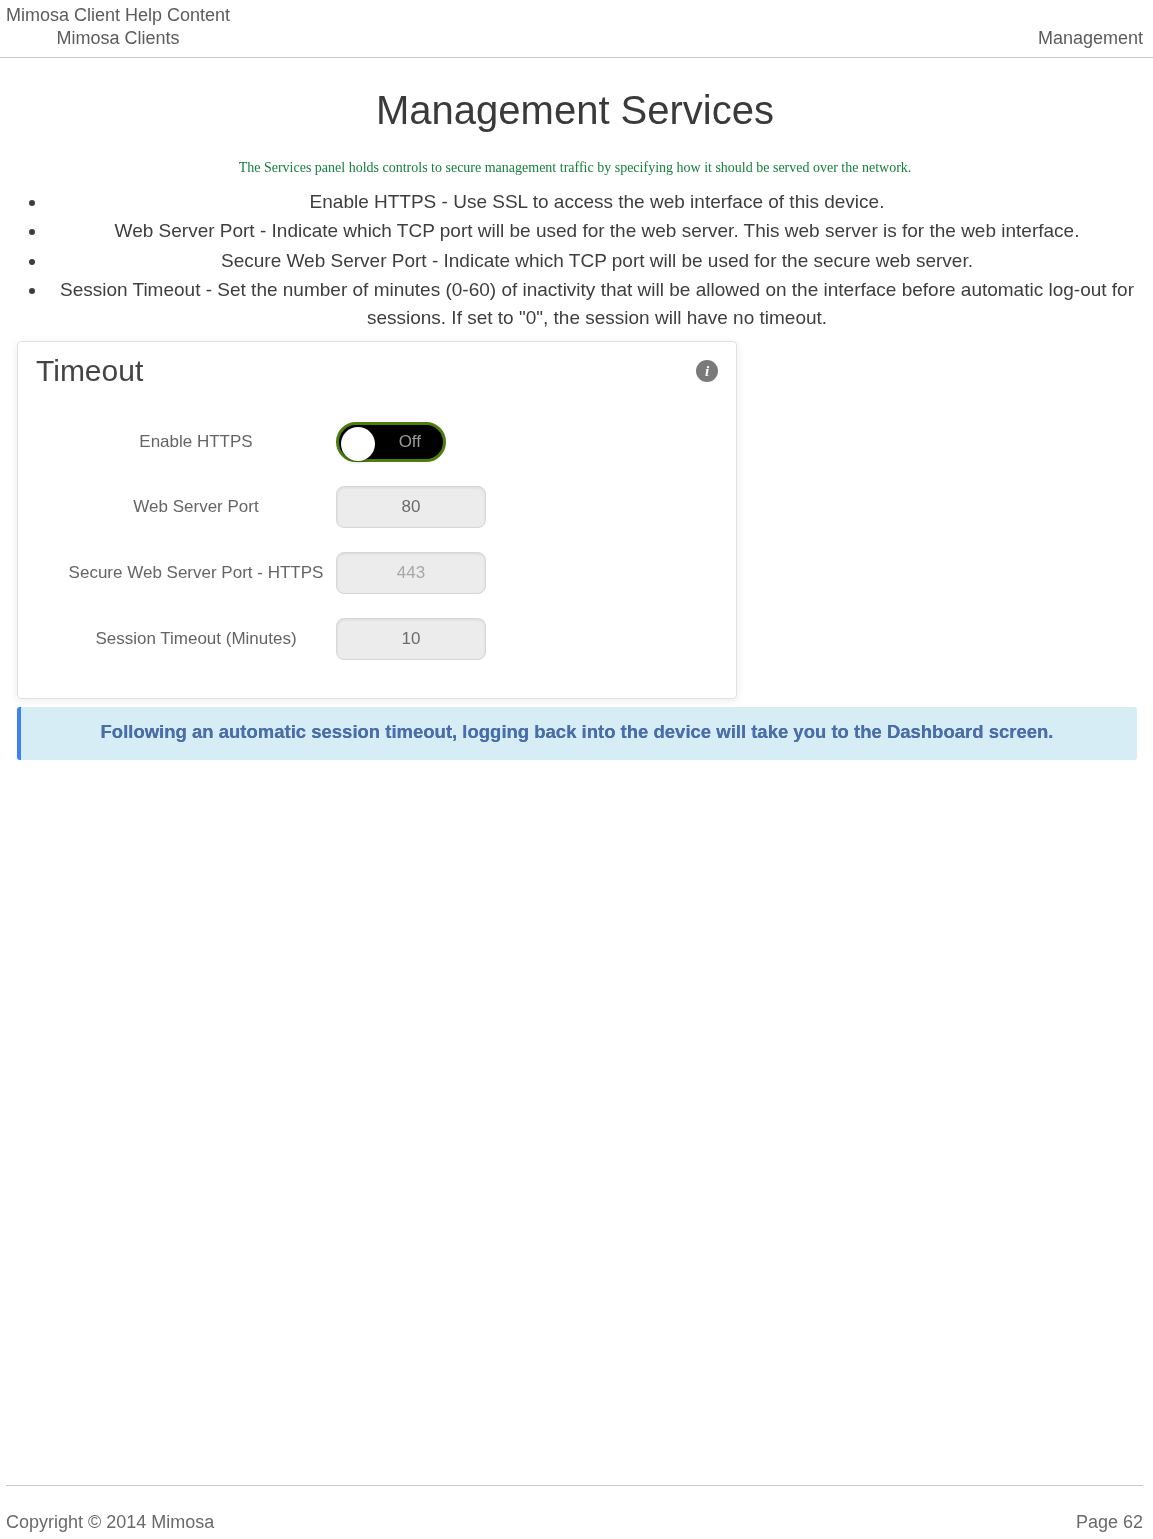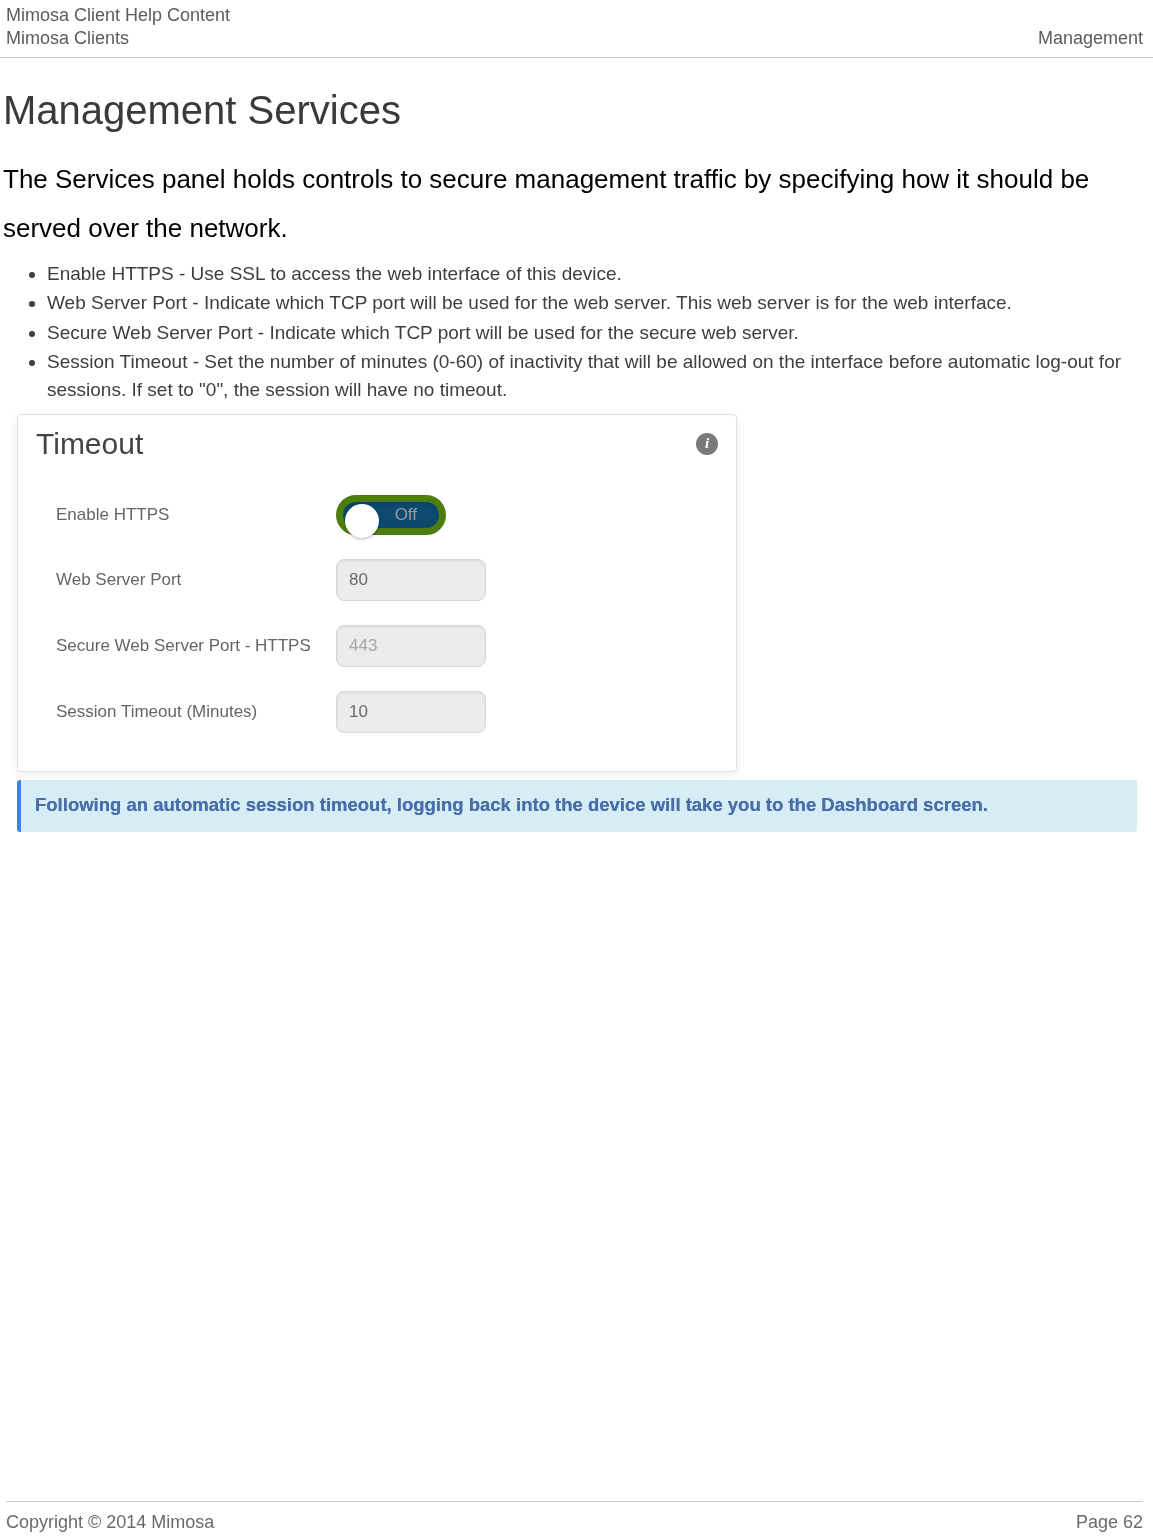--- a/index.html
+++ b/index.html
@@ -1,15 +1,15 @@
 <!DOCTYPE html>
 <html><head>
 <meta charset="utf-8">
 <style>
-  * { box-sizing: border-box; margin: 0; padding: 0; }
+  * { box-sizing: border-box; margin: 0; padding: 0; text-align: center; }
   body {
     font-family: "Segoe UI", "Trebuchet MS", Verdana, sans-serif;
     background: #ffffff;
     width: 1153px;
     height: 1539px;
     position: relative;
     color: #333;
   }
   .page-header {
     padding: 4px 10px 8px 6px;
@@ -22,24 +22,25 @@
   }
   .header-left { display: flex; flex-direction: column; line-height: 1.25; }
   .content { padding: 30px 6px 16px 3px; }
   h1 {
     font-size: 40px;
     font-weight: 400;
     color: #3a3a3a;
     margin-bottom: 22px;
   }
   .intro {
-    font-size: 26px;
-    color: #000000;
+    font-size: 14px;
+    color: #15803d;
     line-height: 1.9;
     margin-bottom: 6px;
+    font-family: Liberation Serif, serif;
   }
   ul.feature-list {
     list-style: disc;
     padding-left: 44px;
     font-size: 19px;
     color: #3e3e3e;
     line-height: 1.45;
   }
   ul.feature-list li { margin-bottom: 2px; }
 
@@ -82,22 +83,22 @@
   }
   .row-label {
     width: 280px;
     flex: 0 0 280px;
     color: #656565;
     font-size: 17px;
   }
   .toggle {
     position: relative;
     width: 110px; height: 40px;
-    background: #0c4a6e;
-    border: 7px solid #4d7c0f;
+    background: #000000;
+    border: 3px solid #4d7c0f;
     border-radius: 22px;
     box-shadow: inset 0 2px 5px rgba(0,0,0,0.12);
     display: flex; align-items: center; justify-content: flex-end;
     padding-right: 22px;
     color: #9a9a9a;
     font-size: 17px;
   }
   .toggle-knob {
     position: absolute;
     left: 2px; top: 2px;
@@ -128,21 +129,21 @@
     font-size: 18.5px;
     font-weight: 600;
     line-height: 1.45;
     text-shadow: 0 0 0.5px #4a6eaa;
   }
 
   .footer {
     position: absolute;
     bottom: 6px; left: 6px; right: 10px;
     border-top: 1px solid #c9c9c9;
-    padding-top: 10px;
+    padding-top: 26px;
     display: flex;
     justify-content: space-between;
     color: #6a6a6a;
     font-size: 18px;
   }
 </style>
 </head>
 <body>
 
 <div class="page-header">

